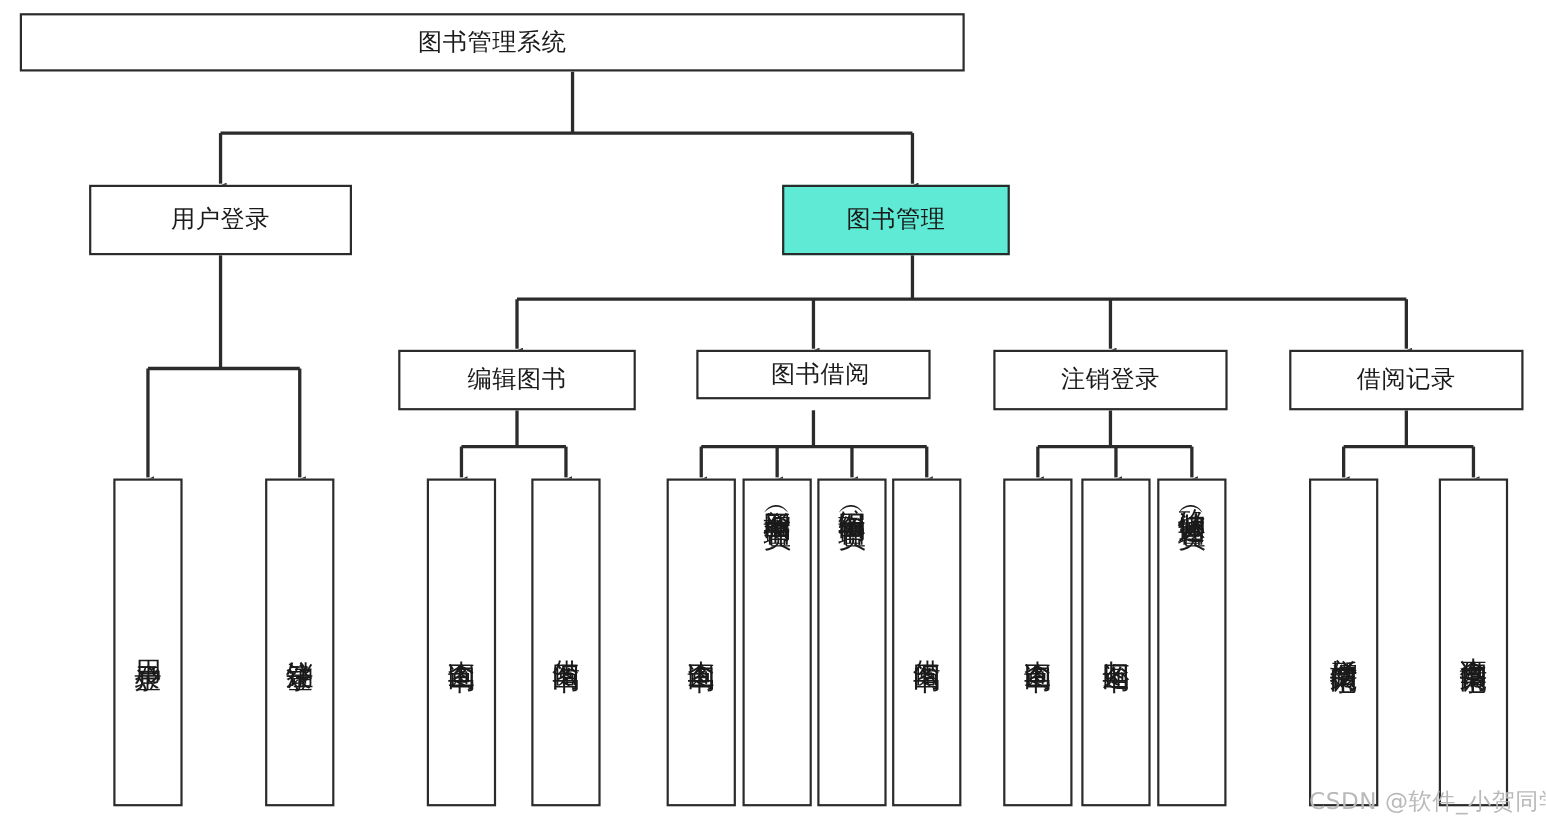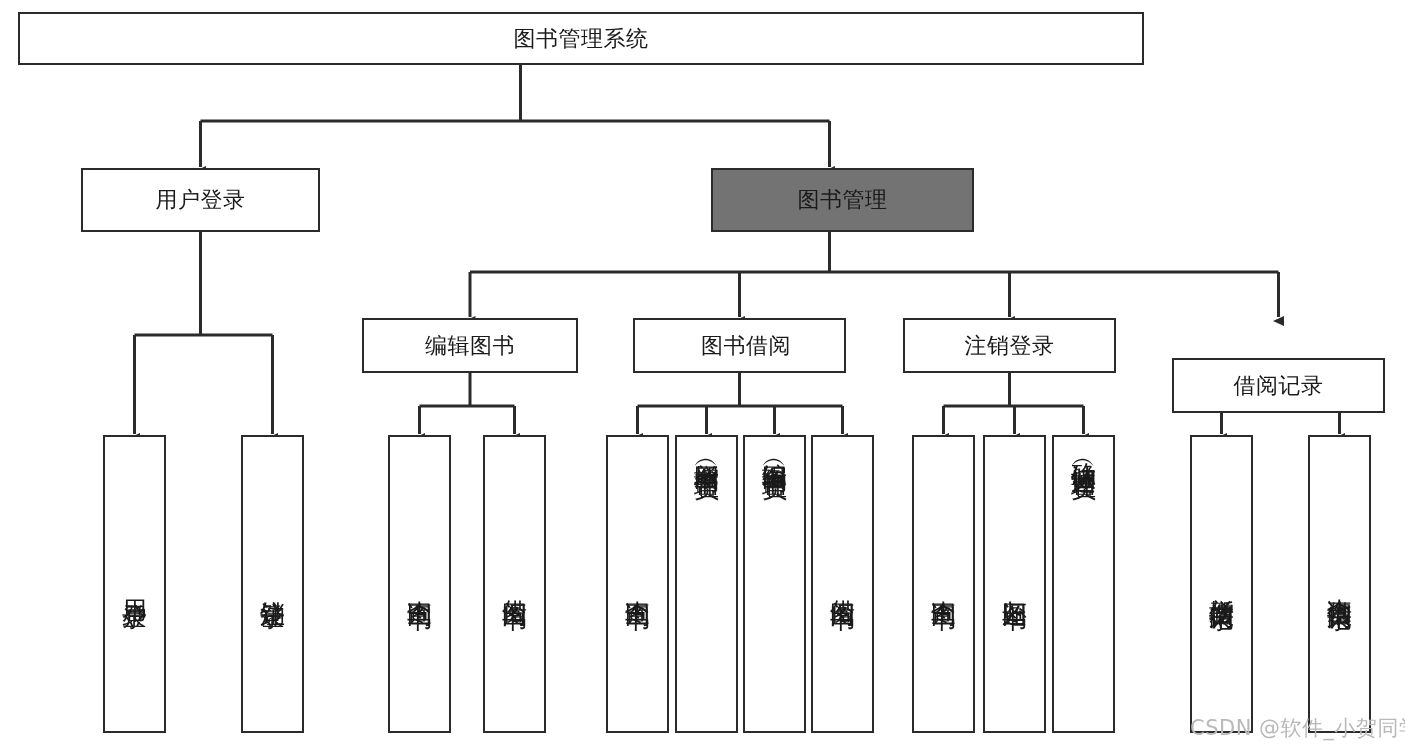--- a/index.html
+++ b/index.html
@@ -99,39 +99,39 @@
         <line x1="943.5" y1="406" x2="943.5" y2="434" stroke="#2b2b2b" stroke-width="3" marker-end="url(#arrowhead)"></line>
         <line x1="1014.5" y1="406" x2="1014.5" y2="434" stroke="#2b2b2b" stroke-width="3" marker-end="url(#arrowhead)"></line>
         <line x1="1083.5" y1="406" x2="1083.5" y2="434" stroke="#2b2b2b" stroke-width="3" marker-end="url(#arrowhead)"></line>
         <line x1="1278.5" y1="373" x2="1278.5" y2="406" stroke="#2b2b2b" stroke-width="3"></line>
         <line x1="1221.5" y1="406" x2="1339.5" y2="406" stroke="#2b2b2b" stroke-width="3"></line>
         <line x1="1221.5" y1="406" x2="1221.5" y2="434" stroke="#2b2b2b" stroke-width="3" marker-end="url(#arrowhead)"></line>
         <line x1="1339.5" y1="406" x2="1339.5" y2="434" stroke="#2b2b2b" stroke-width="3" marker-end="url(#arrowhead)"></line>
       </g>
   </svg>
   <div id="node-layer">
-      <div class="node horiz" style="left: 18px; top: 12px; width: 1126px; height: 53px; border-color: rgb(43, 43, 43); background: rgb(255, 255, 255);">
+      <div class="node horiz" style="left: 18px; top: 12px; width: 859px; height: 53px; border-color: rgb(43, 43, 43); background: rgb(255, 255, 255);">
         <span class="label">图书管理系统</span>
       </div>
       <div class="node horiz" style="left: 81px; top: 168px; width: 239px; height: 64px; border-color: rgb(43, 43, 43); background: rgb(255, 255, 255);">
         <span class="label">用户登录</span>
       </div>
-      <div class="node horiz" style="left: 711px; top: 168px; width: 263px; height: 64px; border-color: rgb(43, 43, 43); background: #737373;">
+      <div class="node horiz" style="left: 711px; top: 168px; width: 207px; height: 64px; border-color: rgb(43, 43, 43); background: #5eead4;">
         <span class="label">图书管理</span>
       </div>
       <div class="node horiz" style="left: 362px; top: 318px; width: 216px; height: 55px; border-color: rgb(43, 43, 43); background: rgb(255, 255, 255);">
         <span class="label">编辑图书</span>
       </div>
-      <div class="node horiz" style="left: 633px; top: 318px; width: 213px; height: 55px; border-color: rgb(43, 43, 43); background: rgb(255, 255, 255); padding-left: 13px;">
+      <div class="node horiz" style="left: 633px; top: 318px; width: 213px; height: 45px; border-color: rgb(43, 43, 43); background: rgb(255, 255, 255); padding-left: 13px;">
         <span class="label">图书借阅</span>
       </div>
       <div class="node horiz" style="left: 903px; top: 318px; width: 213px; height: 55px; border-color: rgb(43, 43, 43); background: rgb(255, 255, 255);">
         <span class="label">注销登录</span>
       </div>
-      <div class="node horiz" style="left: 1172px; top: 318px; width: 213px; height: 55px; border-color: rgb(43, 43, 43); background: rgb(255, 255, 255); margin-top: 40px;">
+      <div class="node horiz" style="left: 1172px; top: 318px; width: 213px; height: 55px; border-color: rgb(43, 43, 43); background: rgb(255, 255, 255);">
         <span class="label">借阅记录</span>
       </div>
       <div class="node vert centered" style="left: 103px; top: 435px; width: 63px; height: 298px; border-color: rgb(43, 43, 43); background: rgb(255, 255, 255);">
         <span class="label">用户登录</span>
       </div>
       <div class="node vert centered" style="left: 241px; top: 435px; width: 63px; height: 298px; border-color: rgb(43, 43, 43); background: rgb(255, 255, 255);">
         <span class="label">注销登录</span>
       </div>
       <div class="node vert centered" style="left: 388px; top: 435px; width: 63px; height: 298px; border-color: rgb(43, 43, 43); background: rgb(255, 255, 255);">
         <span class="label">查询图书</span>

